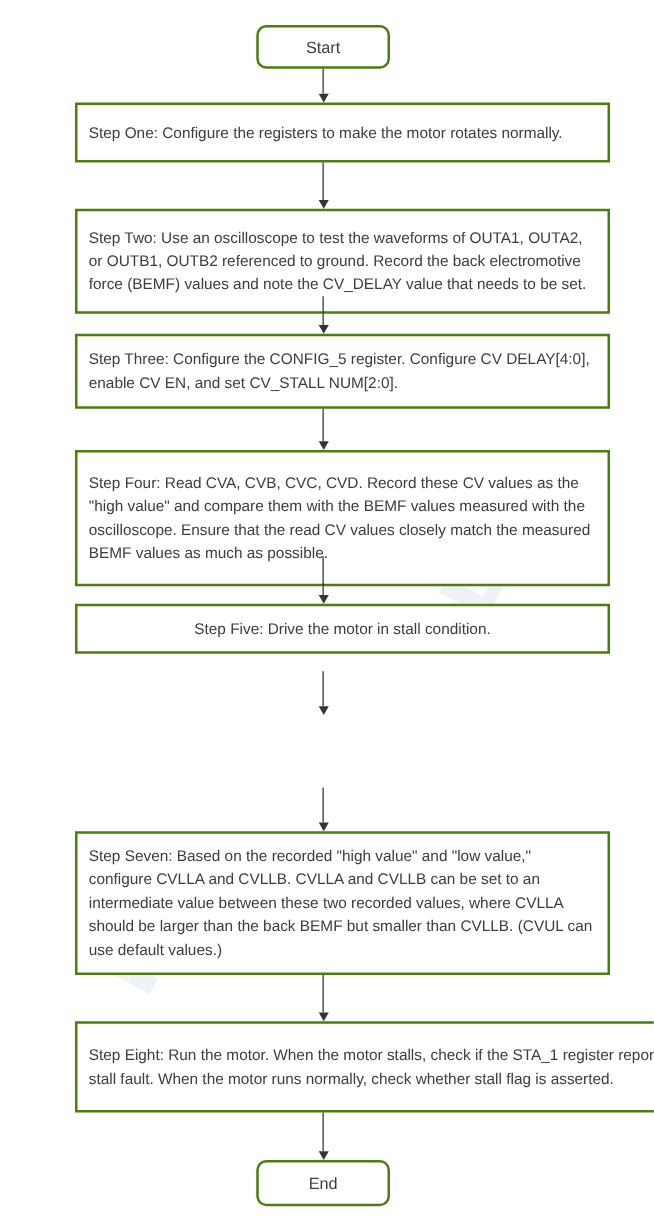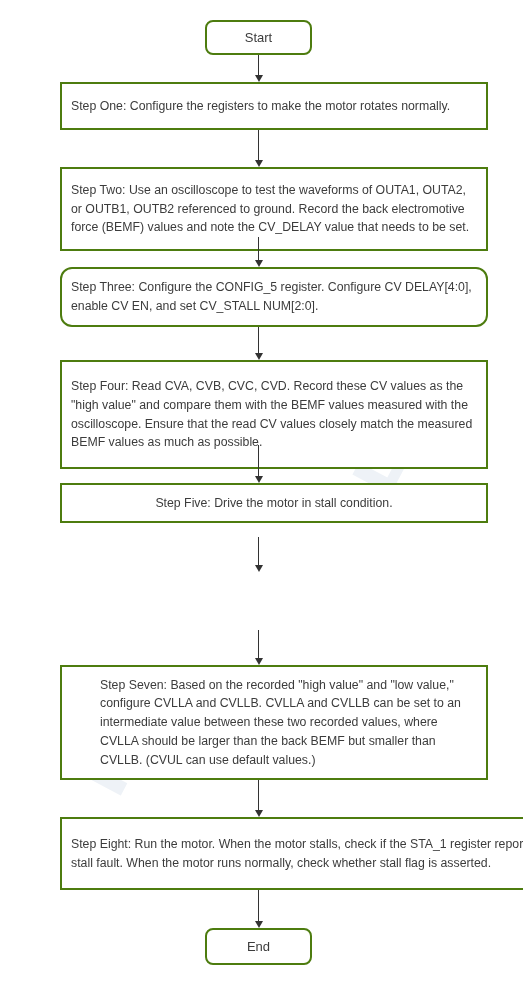--- a/index.html
+++ b/index.html
@@ -135,21 +135,21 @@
 
   <div class="node process" style="left:60px; top:167px; width:428px; height:84px;">
     <div class="node-text">Step Two: Use an oscilloscope to test the waveforms of OUTA1, OUTA2, or OUTB1, OUTB2 referenced to ground. Record the back electromotive force (BEMF) values and note the CV_DELAY value that needs to be set.</div>
   </div>
 
   <div class="connector" style="left:258px; top:237px; height:30px;">
     <div class="shaft" style="height:23px;"></div>
     <div class="head" style="top:23px;"></div>
   </div>
 
-  <div class="node process" style="left:60px; top:267px; width:428px; height:60px;border-radius:12px;">
+  <div class="node process" style="left:60px; top:267px; width:428px; height:60px;">
     <div class="node-text">Step Three: Configure the CONFIG_5 register. Configure CV DELAY[4:0], enable CV EN, and set CV_STALL NUM[2:0].</div>
   </div>
 
   <div class="connector" style="left:258px; top:327px; height:33px;">
     <div class="shaft" style="height:26px;"></div>
     <div class="head" style="top:26px;"></div>
   </div>
 
   <div class="node process" style="left:60px; top:360px; width:428px; height:109px;">
     <div class="node-text">Step Four: Read CVA, CVB, CVC, CVD. Record these CV values as the "high value" and compare them with the BEMF values measured with the oscilloscope. Ensure that the read CV values closely match the measured BEMF values as much as possible.</div>
@@ -168,21 +168,21 @@
     <div class="shaft" style="height:28px;"></div>
     <div class="head" style="top:28px;"></div>
   </div>
 
 
   <div class="connector" style="left:258px; top:630px; height:35px;">
     <div class="shaft" style="height:28px;"></div>
     <div class="head" style="top:28px;"></div>
   </div>
 
-  <div class="node process" style="left:60px; top:665px; width:428px; height:115px;padding-left:29px;">
+  <div class="node process" style="left:60px; top:665px; width:428px; height:115px;">
     <div class="node-text">Step Seven: Based on the recorded "high value" and "low value," configure CVLLA and CVLLB. CVLLA and CVLLB can be set to an intermediate value between these two recorded values, where CVLLA should be larger than the back BEMF but smaller than CVLLB. (CVUL can use default values.)</div>
   </div>
 
   <div class="connector" style="left:258px; top:780px; height:37px;">
     <div class="shaft" style="height:30px;"></div>
     <div class="head" style="top:30px;"></div>
   </div>
 
   <div class="node process" style="left:60px; top:817px; width:500px; height:73px;">
     <div class="node-text">Step Eight: Run the motor. When the motor stalls, check if the STA_1 register reports a stall fault. When the motor runs normally, check whether stall flag is asserted.</div>

